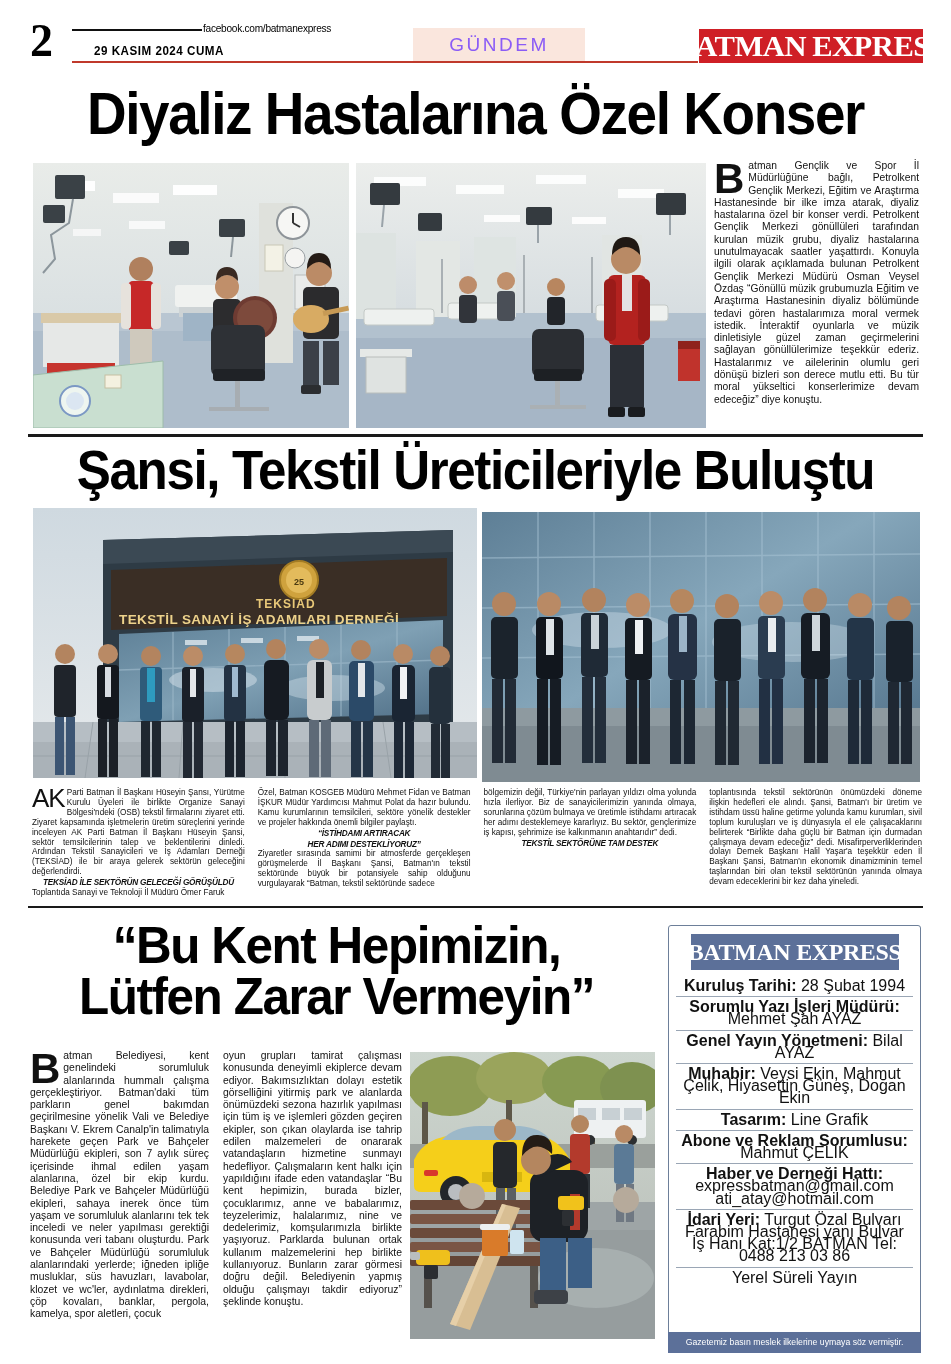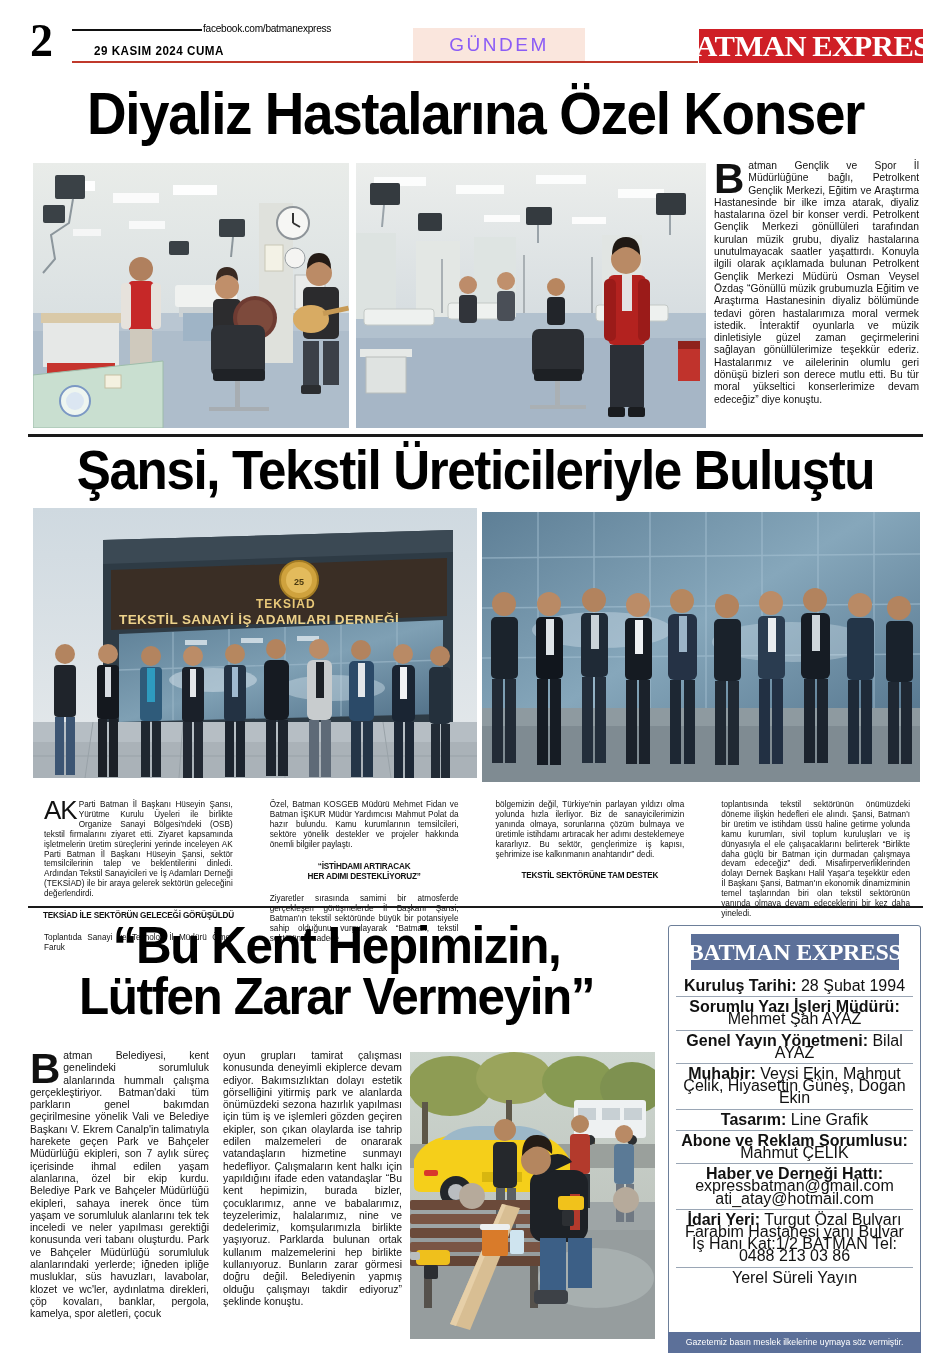--- a/index.html
+++ b/index.html
@@ -227,26 +227,27 @@
     display: flex;
     gap: 13px;
   }
   .story2-cols .col {
     flex: 1;
     font-size: 8.2px;
     line-height: 9.9px;
     text-align: justify;
     color: #111;
   }
-  .story2-cols .col p { margin: 12px; }
+  .story2-cols .col p { margin: 0; }
   .story2-cols .col .sub {
     text-align: center;
     font-weight: bold;
     letter-spacing: -0.2px;
     margin: 1px 0 0 0;
+    font-style: italic;
   }
   .ak-dropcap {
     float: left;
     font-size: 26px;
     line-height: 19px;
     letter-spacing: -1px;
     padding: 1px 2px 0 0;
     font-weight: 400;
   }
 

